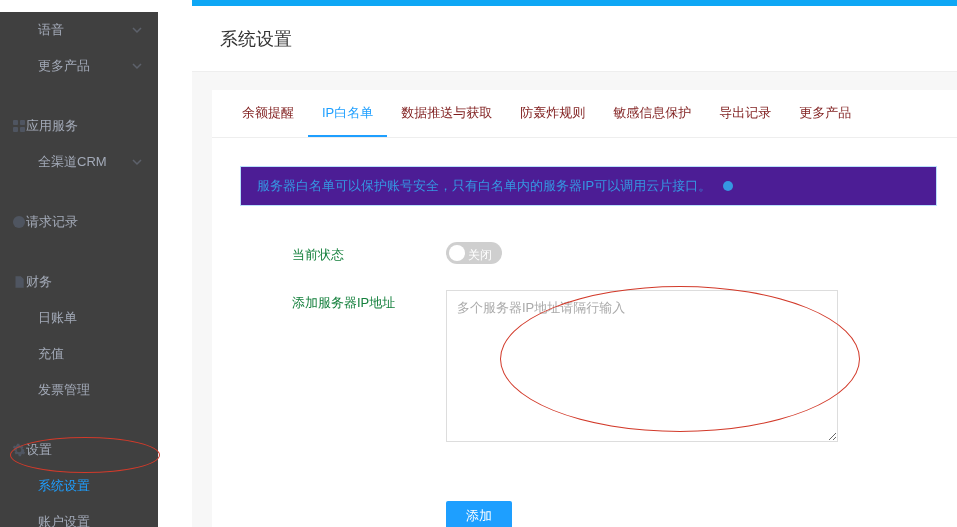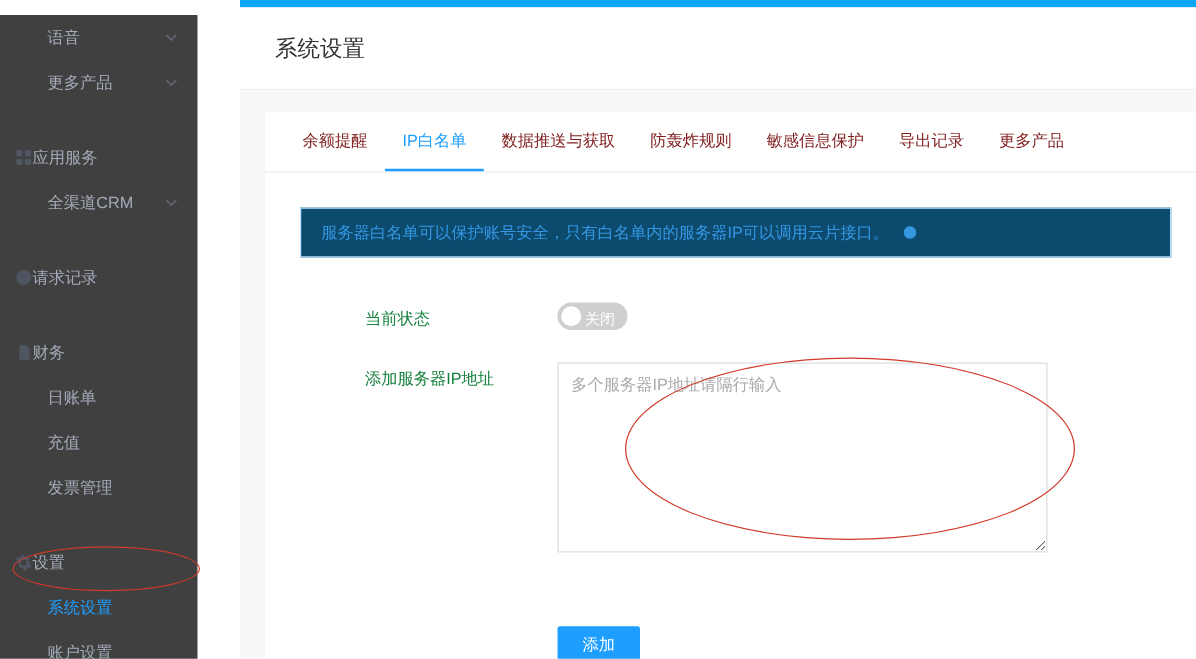--- a/index.html
+++ b/index.html
@@ -111,21 +111,21 @@
       cursor: pointer;
       font-size: 13px;
       border-bottom: 2px solid transparent;
     }
     .tab.active {
       color: #1e9fff;
       border-bottom-color: #1e9fff;
     }
     .info-banner {
       margin: 28px 20px 0 28px;
-      background: #0c4a6e;
+      background: #4c1d95;
       border: 1px solid #b9e1fb;
       color: #3597e2;
       padding: 10px 16px;
       font-size: 13px;
       display: flex;
       align-items: center;
       gap: 6px;
     }
     .banner-dot {
       width: 10px;

